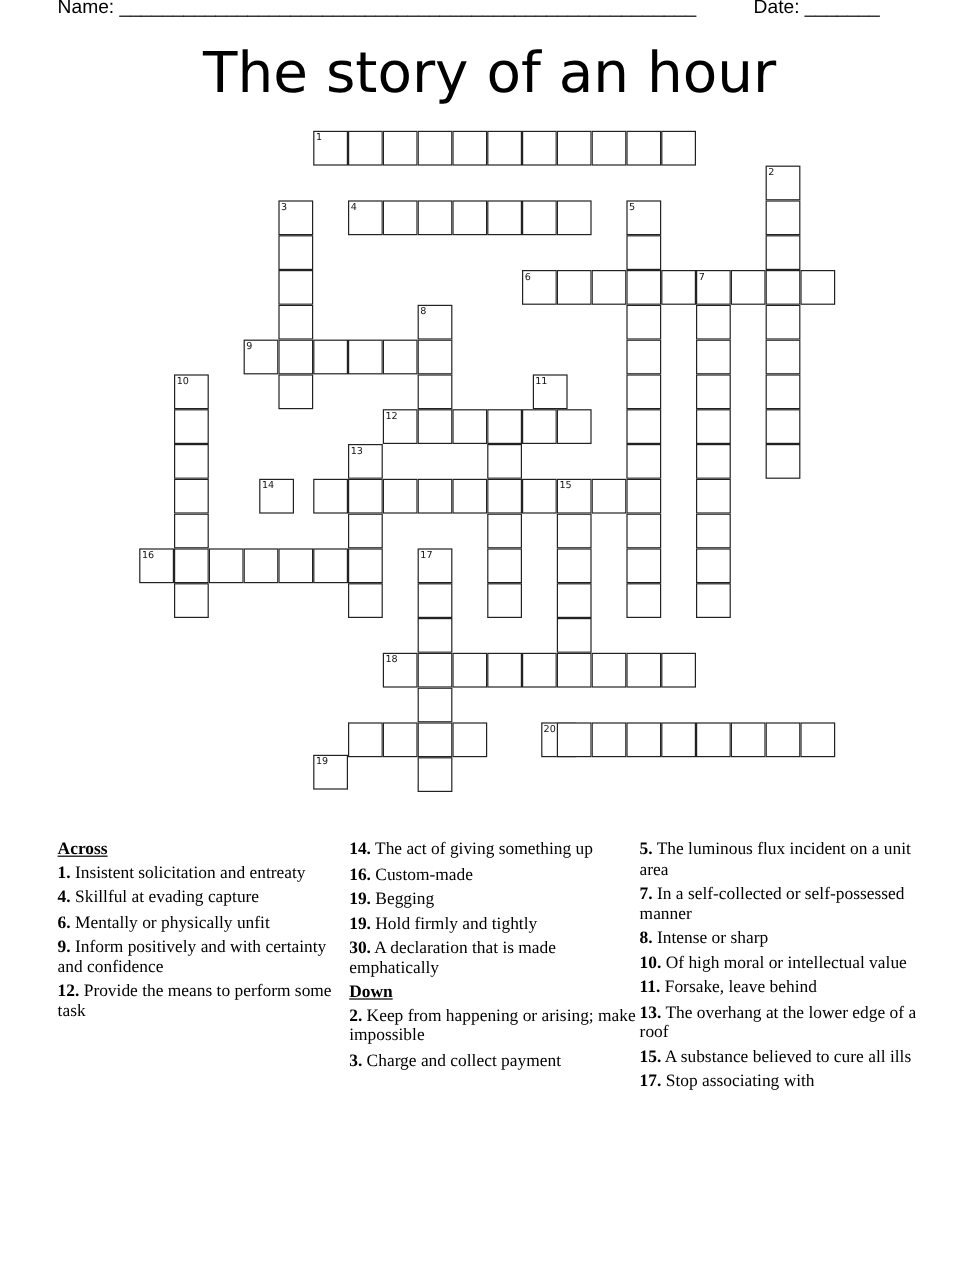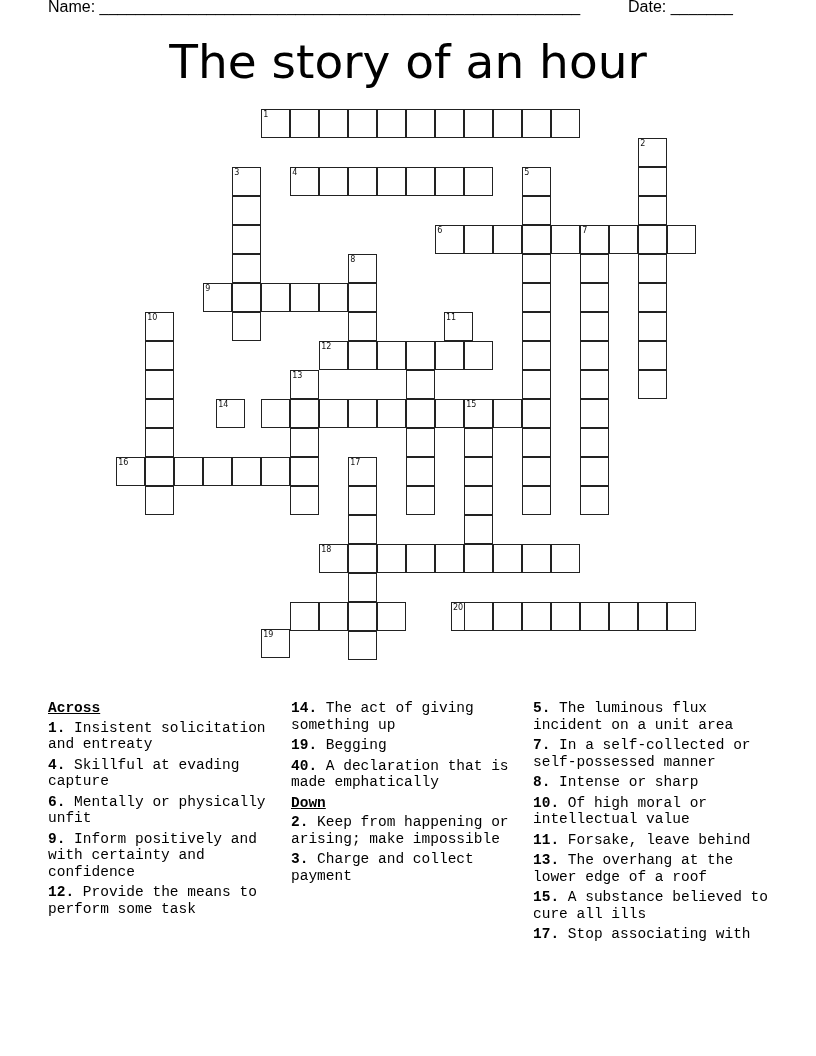--- a/index.html
+++ b/index.html
@@ -4,21 +4,21 @@
 <style>
   html, body { margin: 0; padding: 0; background: #ffffff; }
   body { width: 816px; height: 1056px; position: relative; overflow: hidden; font-family: "DejaVu Sans", sans-serif; color: #000; }
   .header-row { position: absolute; top: -2px; left: 48px; width: 700px; height: 22px; font-family: "Liberation Sans", sans-serif; font-size: 16px; }
   .header-row .name { position: absolute; left: 0; top: 0; }
   .header-row .date { position: absolute; left: 580px; top: 0; }
   .title { position: absolute; top: 34px; left: 0; width: 816px; text-align: center; font-family: "DejaVu Sans", sans-serif; font-size: 47px; font-weight: normal; letter-spacing: 0px; }
   .grid { position: absolute; left: 117px; top: 110px; width: 580px; height: 551px; }
   .cell { position: absolute; width: 29px; height: 29px; box-sizing: border-box; border: 1.5px solid #222; background: #fff; margin-left: -0.75px; margin-top: -0.75px; }
   .cell .num { position: absolute; left: 1px; top: 0px; font-size: 8px; line-height: 9px; font-family: "DejaVu Sans", sans-serif; color: #111; }
-  .clues { position: absolute; top: 700px; font-family: Liberation Mono, monospace; font-size: 14.5px; line-height: 16.5px; }
+  .clues { position: absolute; top: 700px; font-family: Liberation Serif, serif; font-size: 14.5px; line-height: 16.5px; }
   .col1 { left: 48px; width: 240px; }
   .col2 { left: 291px; width: 240px; }
   .col3 { left: 533px; width: 240px; }
   .clue-heading { font-weight: bold; text-decoration: underline; margin-bottom: 3px; }
   .clue { margin-bottom: 4px; }
   .clue b { font-weight: bold; }
 </style>
 </head>
 <body>
 
@@ -213,22 +213,24 @@
   <div class="clue-heading">Across</div>
   <div class="clue"><b>1.</b> <span>Insistent solicitation and entreaty</span></div>
   <div class="clue"><b>4.</b> <span>Skillful at evading capture</span></div>
   <div class="clue"><b>6.</b> <span>Mentally or physically unfit</span></div>
   <div class="clue"><b>9.</b> <span>Inform positively and with certainty and confidence</span></div>
   <div class="clue"><b>12.</b> <span>Provide the means to perform some task</span></div>
 </div>
 
 <div class="clues col2">
   <div class="clue"><b>14.</b> <span>The act of giving something up</span></div>
+  <div class="clue"><b>16.</b> <span>Custom-made</span></div>
   <div class="clue"><b>19.</b> <span>Begging</span></div>
-  <div class="clue"><b>40.</b> <span>A declaration that is made emphatically</span></div>
+  <div class="clue"><b>19.</b> <span>Hold firmly and tightly</span></div>
+  <div class="clue"><b>30.</b> <span>A declaration that is made emphatically</span></div>
   <div class="clue-heading">Down</div>
   <div class="clue"><b>2.</b> <span>Keep from happening or arising; make impossible</span></div>
   <div class="clue"><b>3.</b> <span>Charge and collect payment</span></div>
 </div>
 
 <div class="clues col3">
   <div class="clue"><b>5.</b> <span>The luminous flux incident on a unit area</span></div>
   <div class="clue"><b>7.</b> <span>In a self-collected or self-possessed manner</span></div>
   <div class="clue"><b>8.</b> <span>Intense or sharp</span></div>
   <div class="clue"><b>10.</b> <span>Of high moral or intellectual value</span></div>

